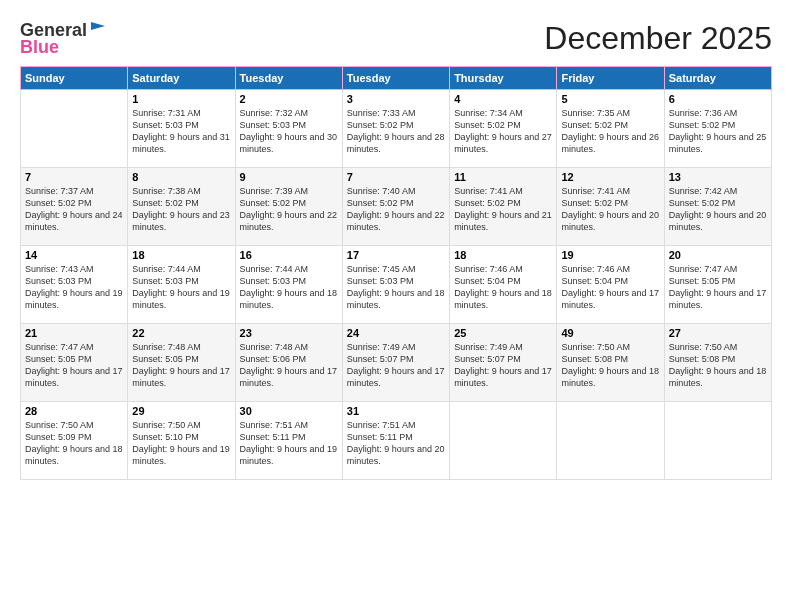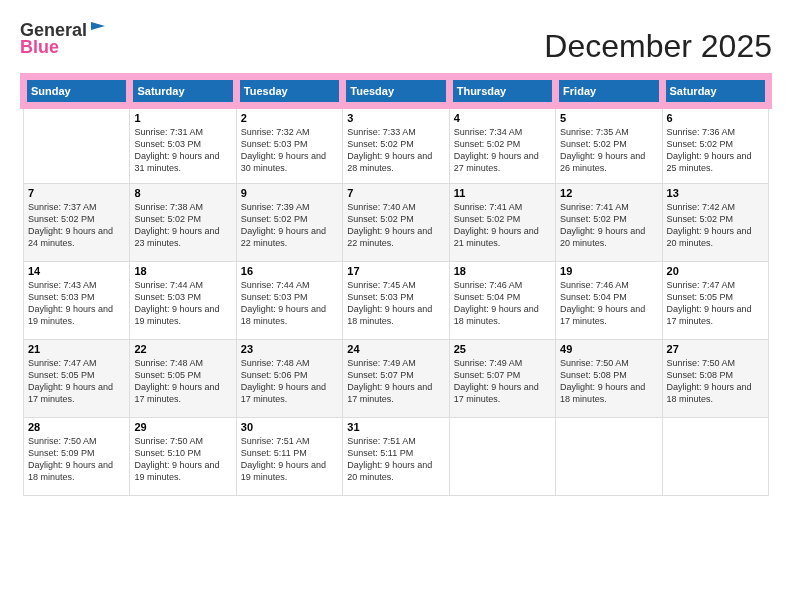--- a/index.html
+++ b/index.html
@@ -28,39 +28,38 @@
     }
     .logo-general { color: #333; }
     .logo-blue { color: #1a6eb5; }
     .title-block {
       text-align: right;
     }
     .month-title {
       font-size: 32px;
       font-weight: normal;
       color: #222;
-      margin-top: 8px;
     }
     .location {
       font-size: 14px;
       color: #555;
     }
     .calendar {
       width: 100%;
       border-collapse: collapse;
       font-size: 10px;
     }
     .calendar th {
       background: #1a6eb5;
       color: #fff;
       padding: 5px 4px;
       text-align: left;
       font-size: 11px;
       font-weight: bold;
-      border: 7px solid #f9a8d4;
+      border: 1px solid #f9a8d4;
     }
     .calendar td {
       border: 1px solid #ddd;
       vertical-align: top;
       padding: 3px 4px;
       width: calc(100% / 7);
       height: 78px;
     }
     .day-num {
       font-weight: bold;

